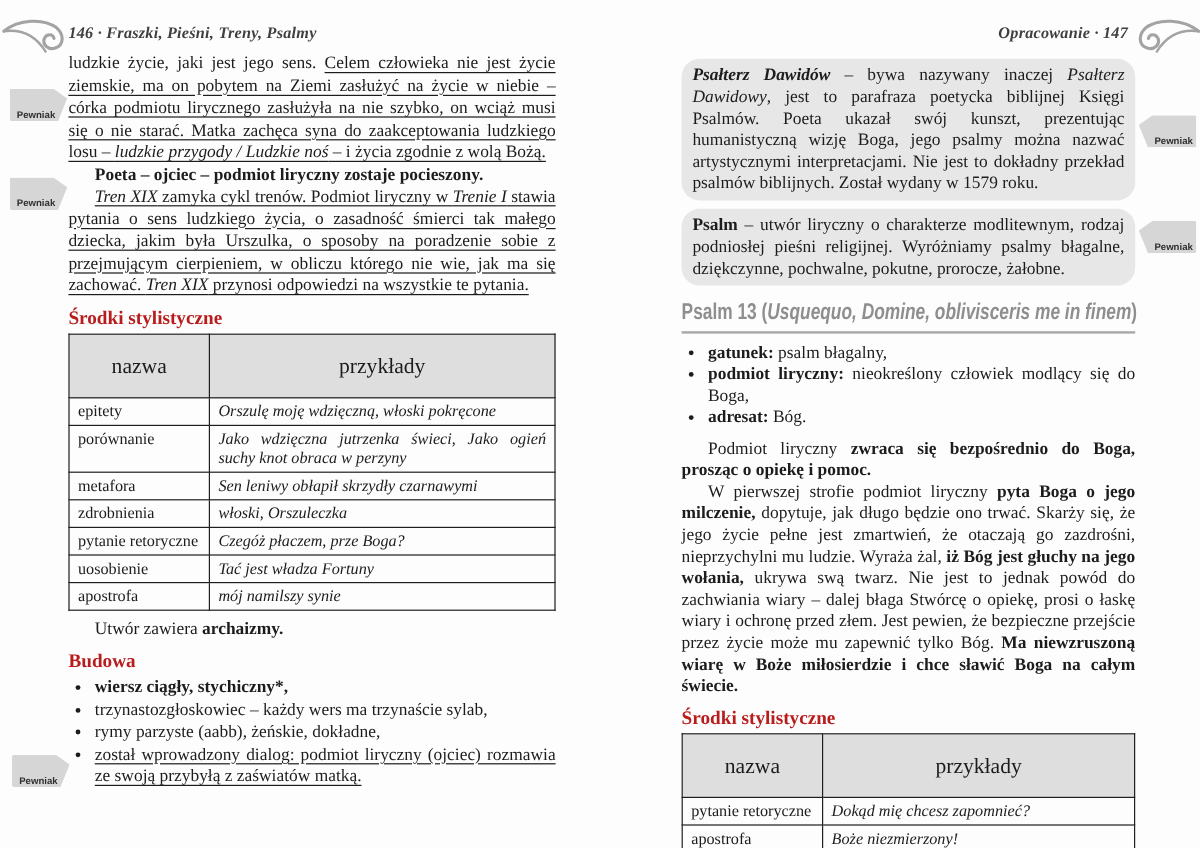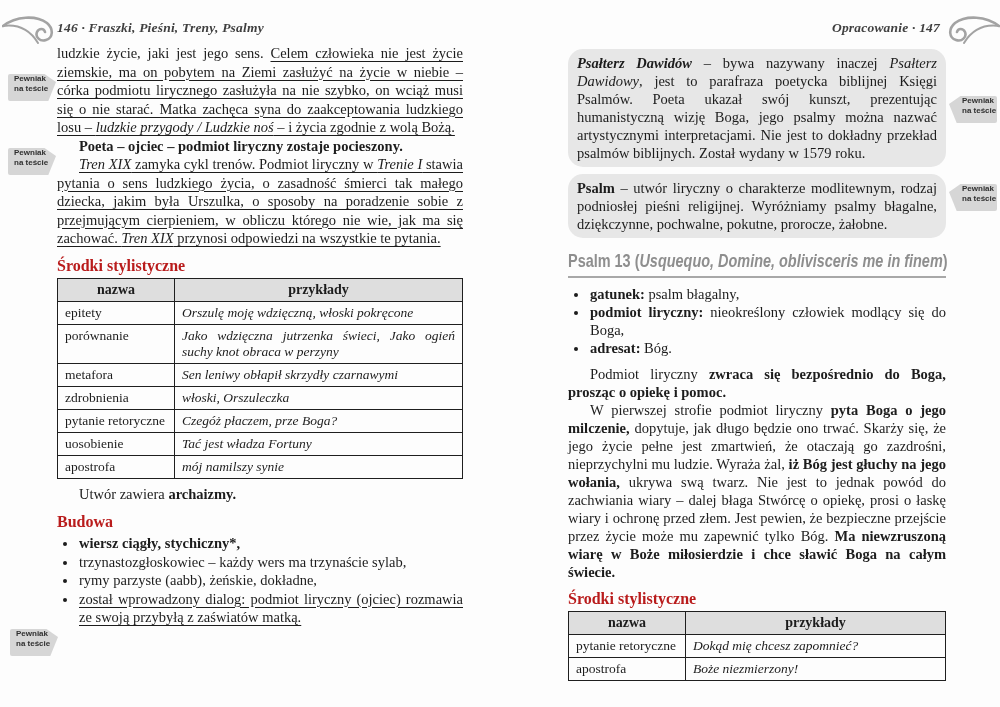--- a/index.html
+++ b/index.html
@@ -14,43 +14,43 @@
   }
   #runhead-left{left:57px;}
   #runhead-right{right:60px;}
   .flourish{position:absolute;top:12px;}
   #flourish-left{left:2px;}
   #flourish-right{right:0px;transform:scaleX(-1);}
   
   .badge{
     position:absolute;width:48px;height:27px;background:#d6d6d6;
     font:bold 8px/1.3 "Liberation Sans",sans-serif;color:#2f2f2f;
-    box-sizing:border-box;padding-top:0;
+    box-sizing:border-box;padding-top:17px;
   }
   .badge.pr{clip-path:polygon(0 0,76% 0,100% 30%,84% 100%,0 100%);padding-left:6px;border-radius:2px;}
   .badge.pl{clip-path:polygon(24% 0,100% 0,100% 100%,16% 100%,0 30%);padding-left:13px;border-radius:2px;}
   
   .col{position:absolute;text-align:justify;}
   #col-left{left:57px;top:44px;width:406px;font-size:14.5px;line-height:18.5px;}
   #col-right{left:568px;top:42px;width:378px;font-size:14.5px;line-height:18px;}
   p{margin:0;}
   .ind{text-indent:22px;}
   .u{text-decoration:underline;text-underline-offset:2.5px;}
   .b{font-weight:bold;}
   .it{font-style:italic;}
   .bit{font-weight:bold;font-style:italic;}
   
   .grayhead{
     font-weight:bold;color:#b91c1c;font-size:16px;margin:9px 0 3px 0;text-align:left;
   }
   
   table{width:100%;border-collapse:collapse;border:1.5px solid #1f1f1f;margin:2px 0 6px 0;}
   th{
-    border:1px solid #1f1f1f;background:#dedede;font-weight:bold;text-align:center;
-    font-size:14px;padding:3px 6px;line-height:16px;
+    border:1px solid #1f1f1f;background:#dedede;font-weight:normal;text-align:center;
+    font-size:18px;padding:18px 6px;line-height:16px;
   }
   td{
     border:1px solid #1f1f1f;font-size:13.5px;line-height:16px;padding:3px 7px;
     vertical-align:top;text-align:left;
   }
   td.ex{font-style:italic;text-align:justify;}
   .c1{width:102px;}
   .preline{white-space:pre-line;}
   
   ul{margin:1px 0 0 0;padding-left:21px;list-style:disc;text-align:justify;}

